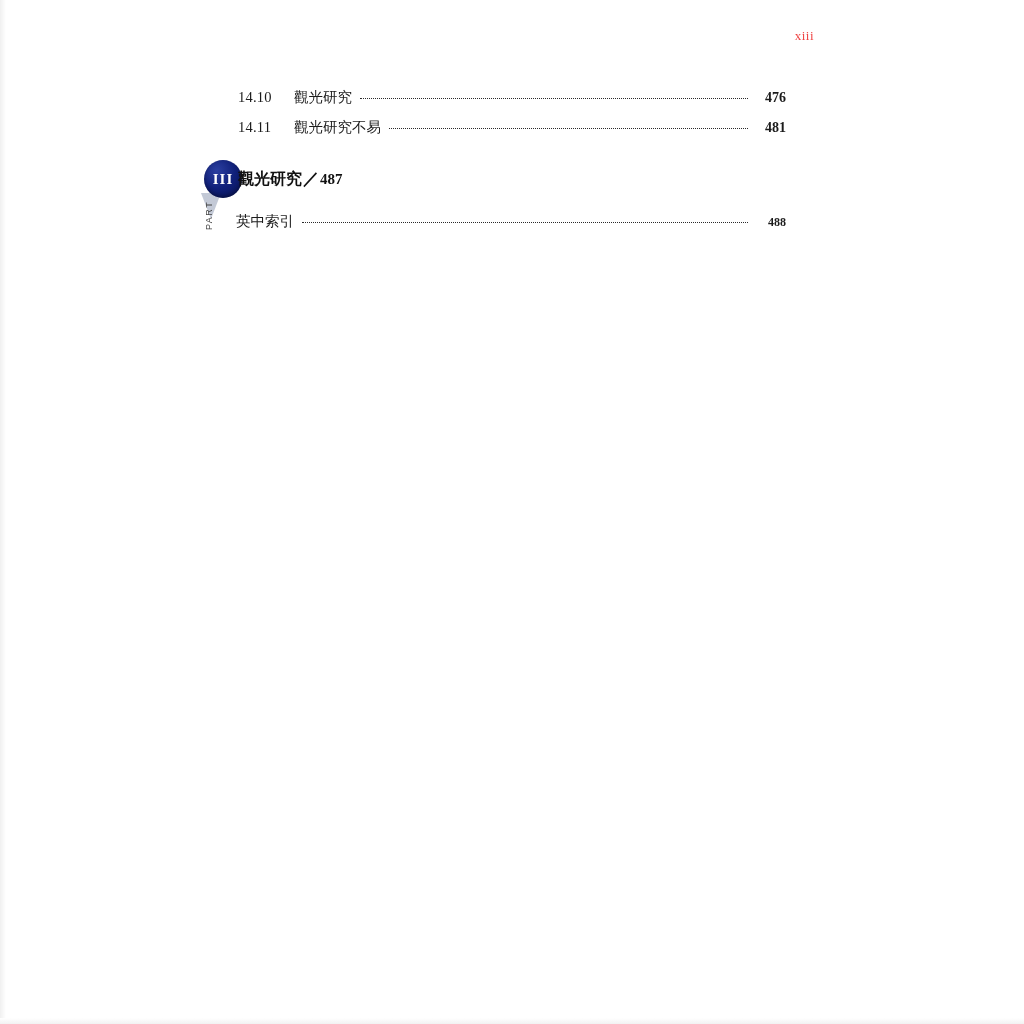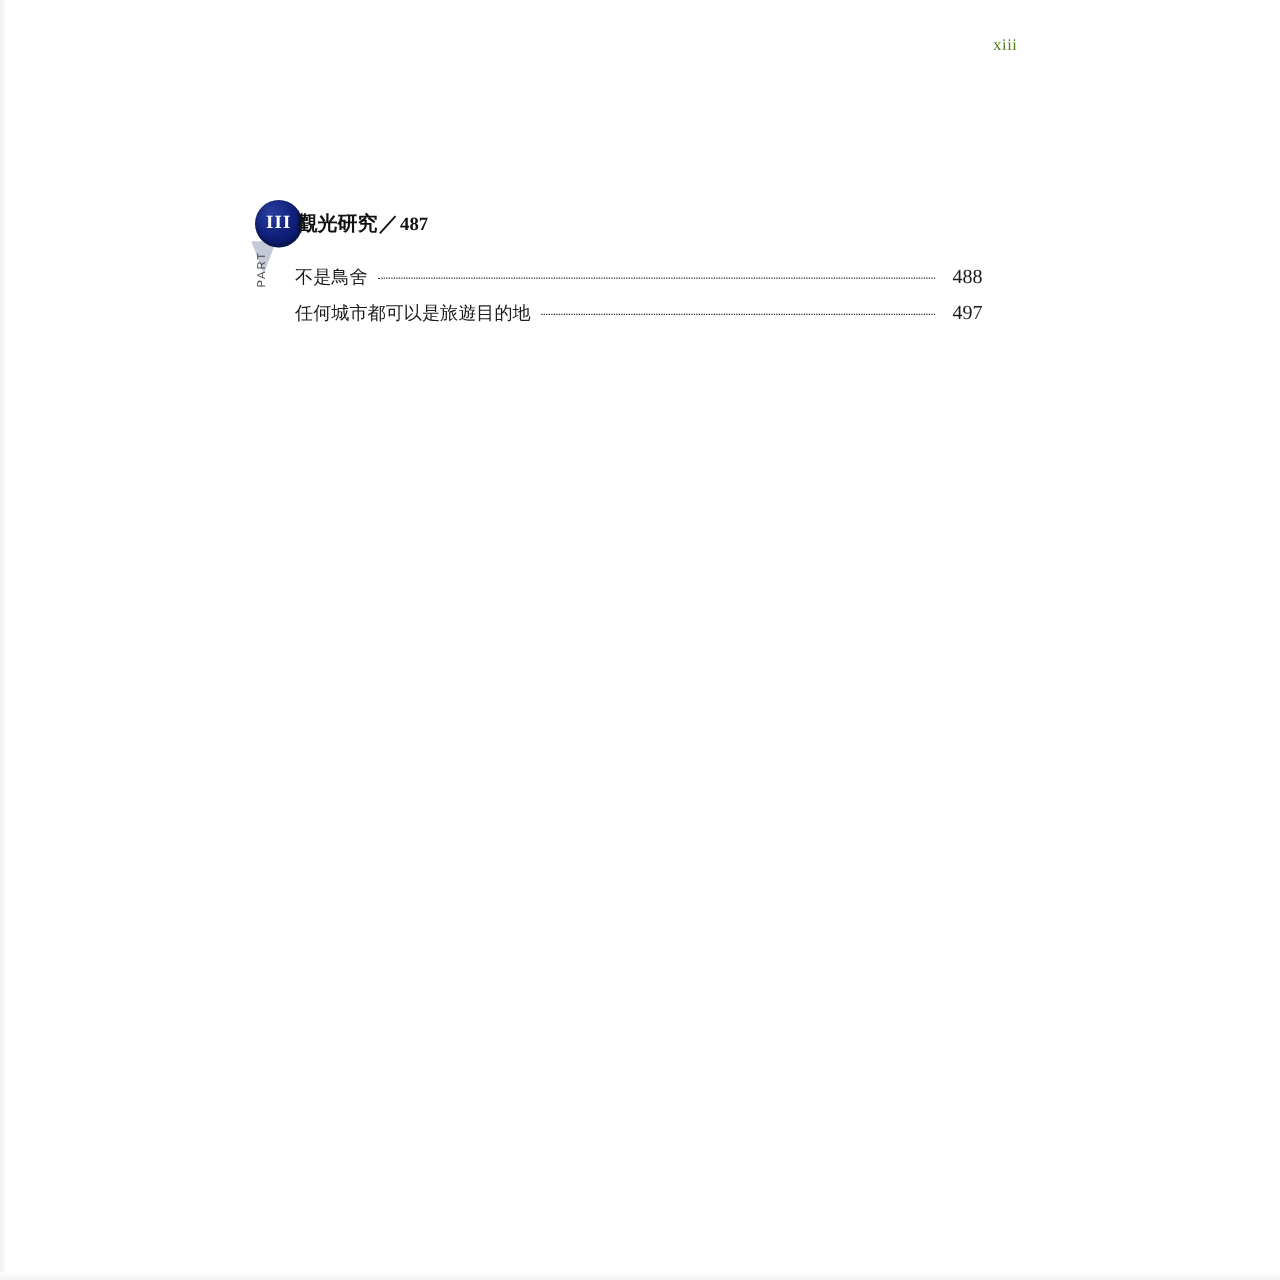--- a/index.html
+++ b/index.html
@@ -24,21 +24,21 @@
     background: #ffffff;
   }
 
   
   .folio {
     position: absolute;
     right: 210px;
     top: 28px;
     font-family: "Liberation Serif", serif;
     font-size: 13px;
-    color: #4d7c0f;
+    color: #ef4444;
     letter-spacing: 0.5px;
   }
 
   
   .toc-numbered {
     position: absolute;
     left: 238px;
     top: 88px;
     width: 548px;
   }
@@ -172,22 +172,22 @@
   .case-row .leader {
     flex: 1 1 auto;
     position: relative;
     top: -3px;
     border-bottom: 1.6px dotted #2b2b2b;
     margin: 0 4px;
     min-width: 10px;
   }
   .case-row .pg {
     font-family: "Liberation Serif", serif;
-    font-weight: normal;
-    font-size: 16px;
+    font-weight: bold;
+    font-size: 12px;
     width: 34px;
     text-align: right;
     flex: 0 0 34px;
   }
 
   
   .index-block {
     position: absolute;
     left: 188px;
     top: 382px;
@@ -222,46 +222,58 @@
 </head>
 <body>
 
 <div class="page">
 
   <div class="edge-left"></div>
   <div class="edge-bottom"></div>
 
   <div class="folio">xiii</div>
 
+  <div class="toc-numbered">
+
+    <div class="toc-num-row">
+      <span class="num">14.10</span>
+      <span class="label">觀光研究</span>
+      <span class="leader"></span>
+      <span class="pg">476</span>
+    </div>
+
+    <div class="toc-num-row">
+      <span class="num">14.11</span>
+      <span class="label">觀光研究不易</span>
+      <span class="leader"></span>
+      <span class="pg">481</span>
+    </div>
+
+  </div>
 
   <div class="part-block">
     <div class="part-pin">
       <div class="tail"></div>
       <div class="circle">
         <span>III</span>
       </div>
     </div>
     <div class="part-vlabel">PART</div>
     <div class="part-title">
       <span>觀光研究</span><span class="slash">／</span><span class="pg">487</span>
     </div>
   </div>
 
   <div class="case-list">
 
     <div class="case-row">
-      <span class="label">不是鳥舍</span>
+      <span class="label">英中索引</span>
       <span class="leader"></span>
       <span class="pg">488</span>
     </div>
 
 
-    <div class="case-row">
-      <span class="label">任何城市都可以是旅遊目的地</span>
-      <span class="leader"></span>
-      <span class="pg">497</span>
-    </div>
 
 
   </div>
 
 
 </div>
 
 </body></html>

